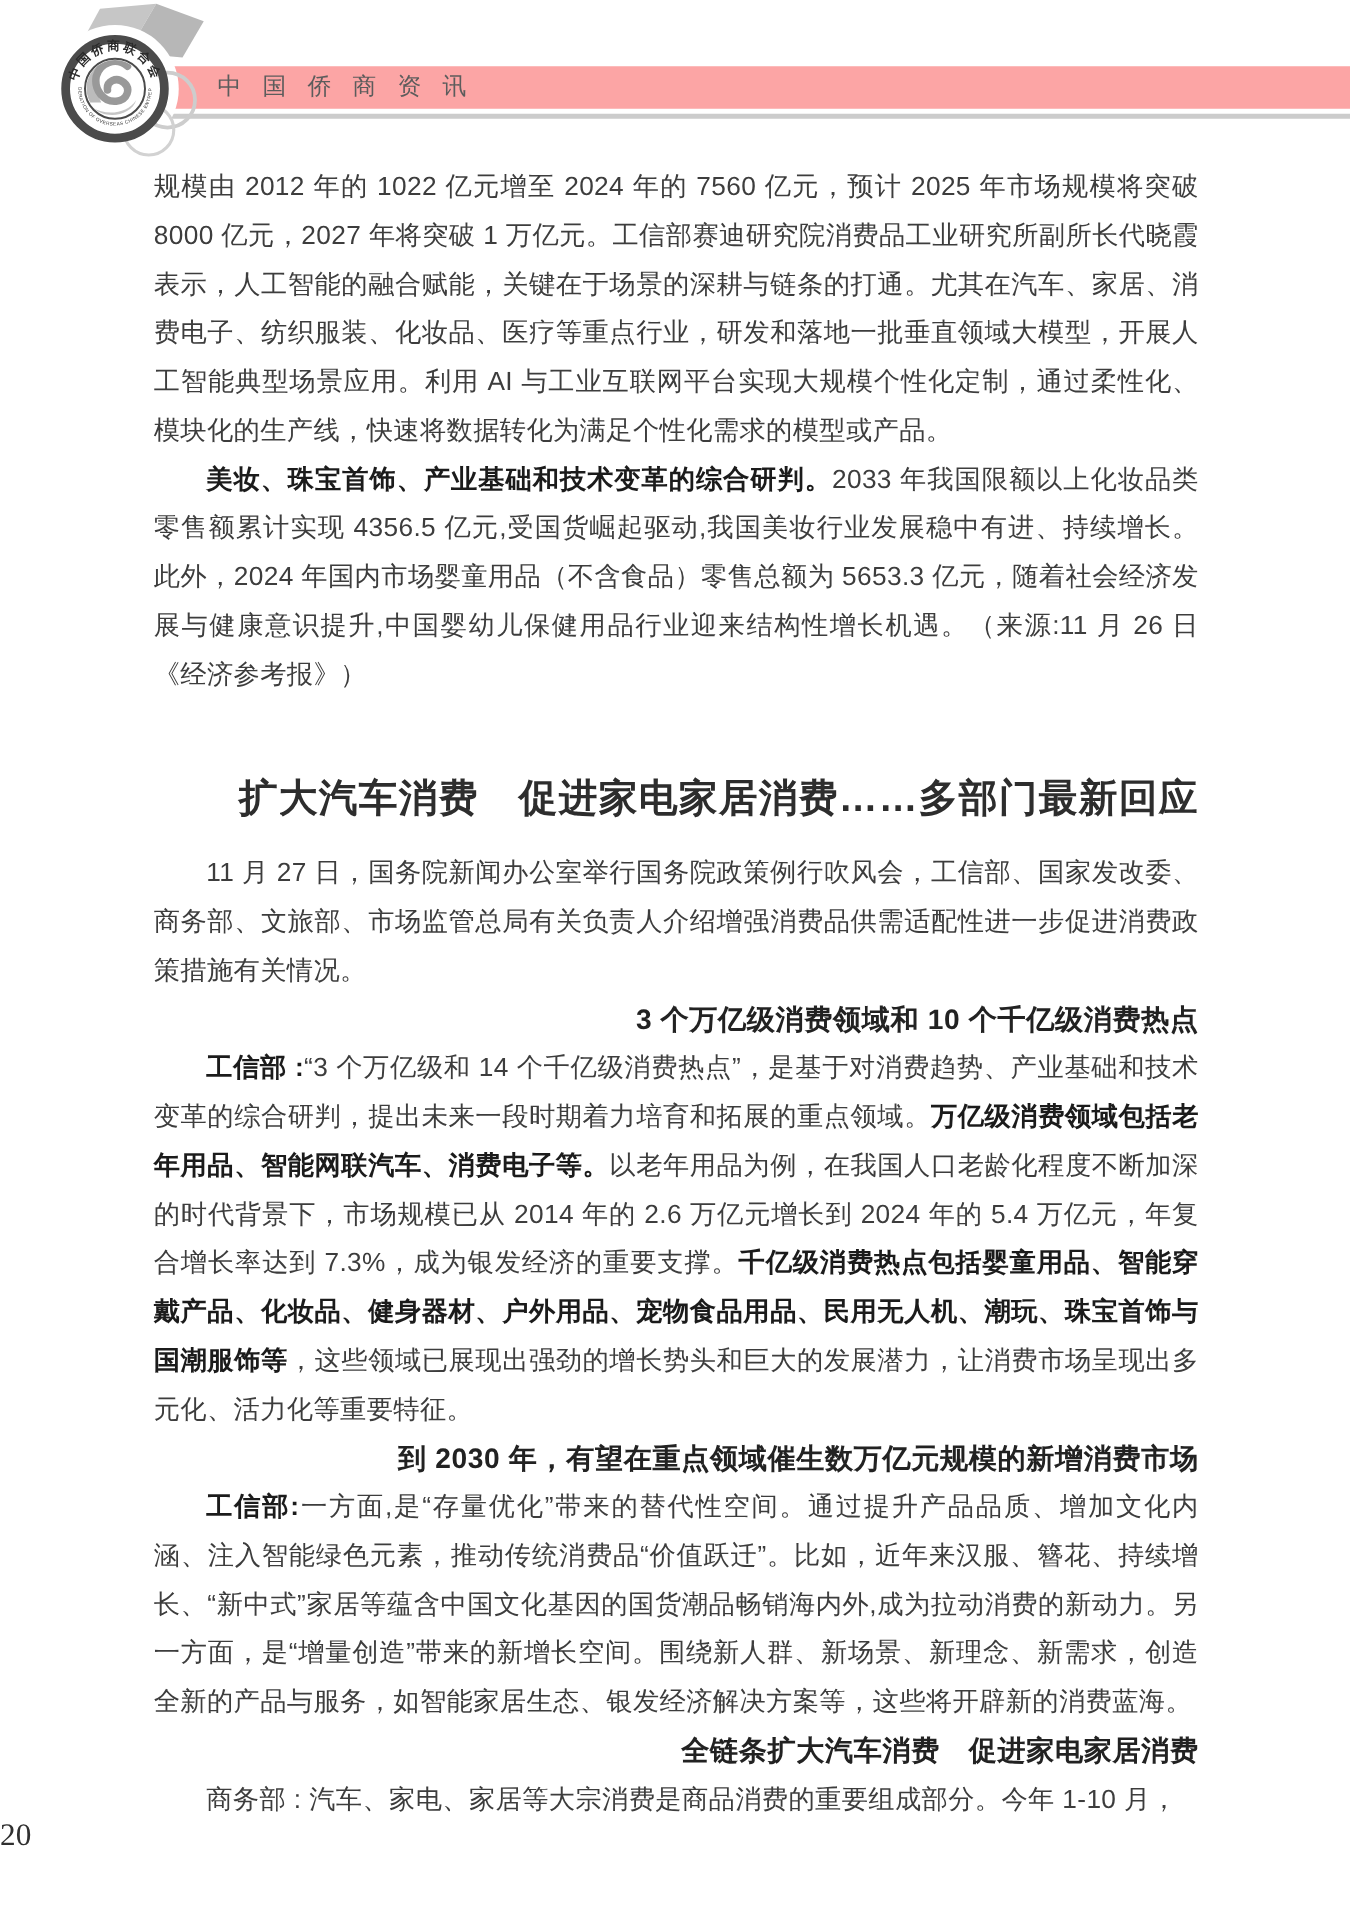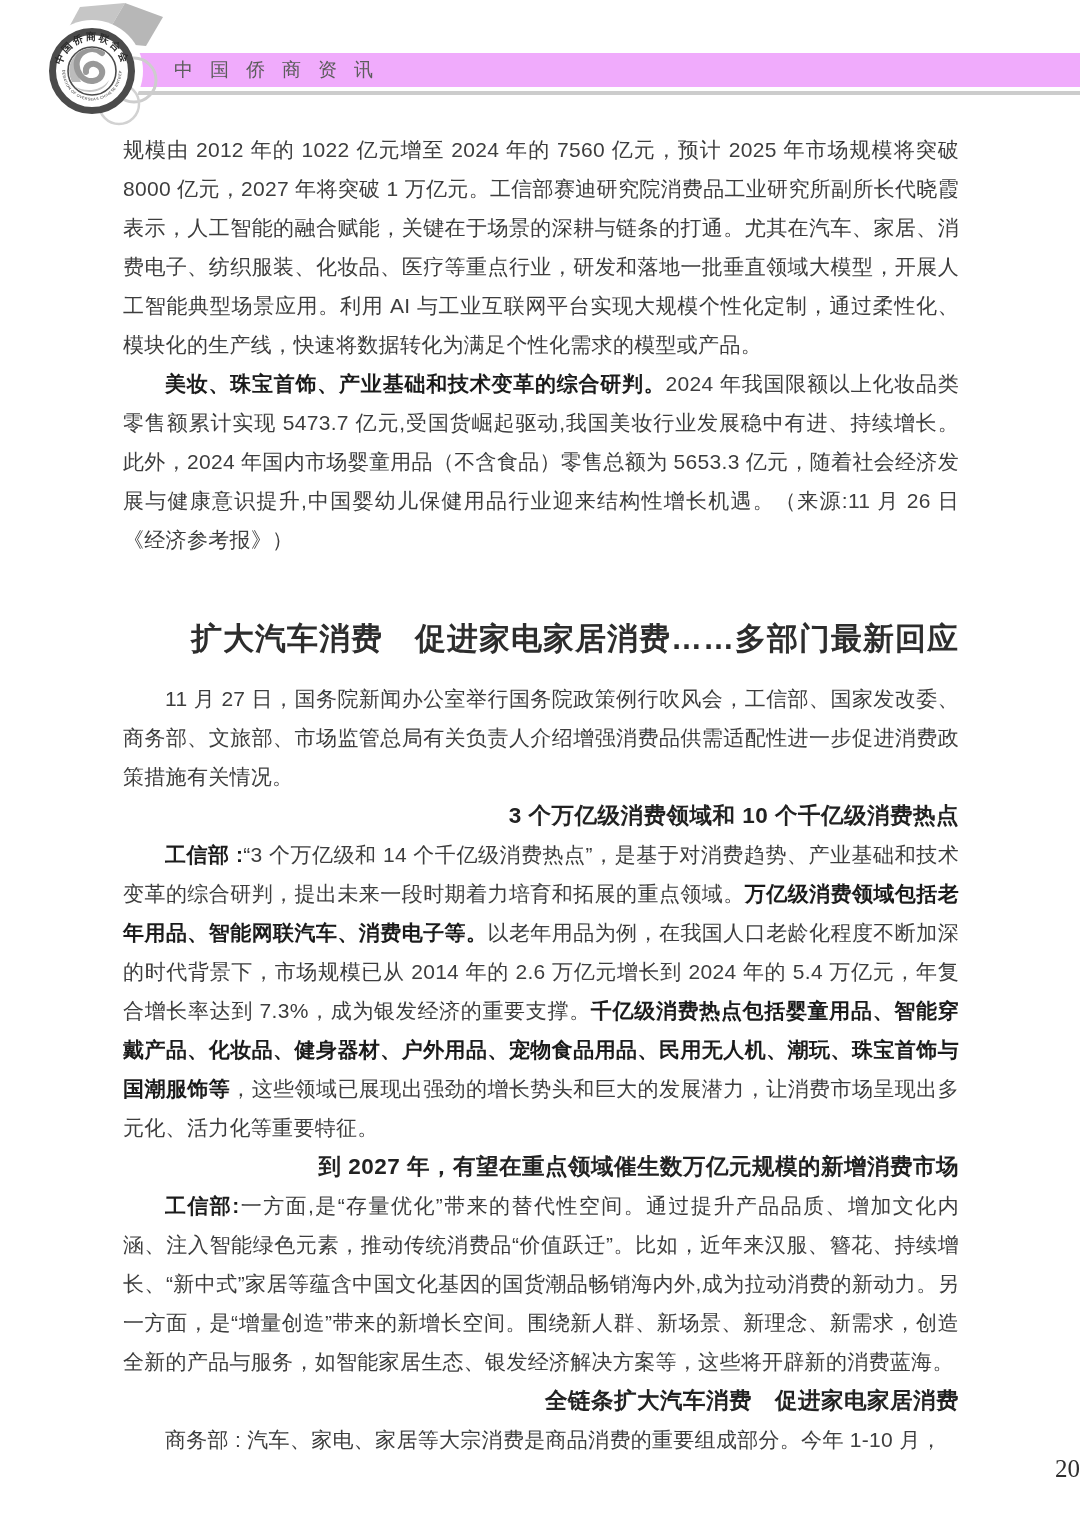--- a/index.html
+++ b/index.html
@@ -8,21 +8,21 @@
     width: 1080px;
     height: 1525px;
     background: #ffffff;
     overflow: hidden;
     font-family: "Liberation Sans", sans-serif;
   }
   
   .header-bar {
     position: absolute;
     left: 128px; right: 0; top: 53px; height: 34px;
-    background: #f0abfc;
+    background: #fca5a5;
   }
   .masthead {
     position: absolute;
     left: 46px; top: 0;
     line-height: 34px;
     font-size: 19px;
     letter-spacing: 17px;
     color: #5c5c5c;
     white-space: nowrap;
   }
@@ -66,21 +66,21 @@
     text-align: right;
     text-indent: 0;
     margin: 0;
     line-height: 39px;
     letter-spacing: 0.5px;
   }
   
   .page-number {
     position: absolute;
     left: 0; right: 0; top: 1455px;
-    text-align: right;
+    text-align: left;
     font-family: "Liberation Serif", serif;
     font-size: 25px;
     color: #2f2f2f;
   }
 </style>
 </head>
 <body>
 
 <div class="page">
 
@@ -117,26 +117,26 @@
 
     <g clip-path="url(#emblemClip)">
       <path d="M42,82 C36,70 40,56 50,49 C45,60 46,72 51,82 Z" fill="#bcbcbc"></path>
       <path d="M72,53 C63,45 50,50 47,61 C45,72 53,82 63,81 C72,80 75,71 69,66 C63,61 55,65 56,72" stroke="#999999" stroke-width="6" fill="none" stroke-linecap="round"></path>
       <path d="M44,86 C55,93 72,91 79,80 C75,93 54,96 44,86 Z" fill="#c6c6c6"></path>
     </g>
   </svg>
 
   <div class="content">
       <p class="para"><span>规模由 2012 年的 1022 亿元增至 2024 年的 7560 亿元，预计 2025 年市场规模将突破 8000 亿元，2027 年将突破 1 万亿元。工信部赛迪研究院消费品工业研究所副所长代晓霞表示，人工智能的融合赋能，关键在于场景的深耕与链条的打通。尤其在汽车、家居、消费电子、纺织服装、化妆品、医疗等重点行业，研发和落地一批垂直领域大模型，开展人工智能典型场景应用。利用 AI 与工业互联网平台实现大规模个性化定制，通过柔性化、模块化的生产线，快速将数据转化为满足个性化需求的模型或产品。</span></p>
-      <p class="para indent"><b>美妆、珠宝首饰、产业基础和技术变革的综合研判。</b><span>2024 年我国限额以上化妆品类零售额累计实现 5473.7 亿元,受国货崛起驱动,我国美妆行业发展稳中有进、持续增长。此外，2024 年国内市场婴童用品（不含食品）零售总额为 5653.3 亿元，随着社会经济发展与健康意识提升,中国婴幼儿保健用品行业迎来结构性增长机遇。（来源:11 月 26 日《经济参考报》）</span></p>
+      <p class="para indent"><b>美妆、珠宝首饰、产业基础和技术变革的综合研判。</b><span>2033 年我国限额以上化妆品类零售额累计实现 4356.5 亿元,受国货崛起驱动,我国美妆行业发展稳中有进、持续增长。此外，2024 年国内市场婴童用品（不含食品）零售总额为 5653.3 亿元，随着社会经济发展与健康意识提升,中国婴幼儿保健用品行业迎来结构性增长机遇。（来源:11 月 26 日《经济参考报》）</span></p>
       <h1 class="title">扩大汽车消费　促进家电家居消费……多部门最新回应</h1>
       <p class="para indent"><span>11 月 27 日，国务院新闻办公室举行国务院政策例行吹风会，工信部、国家发改委、商务部、文旅部、市场监管总局有关负责人介绍增强消费品供需适配性进一步促进消费政策措施有关情况。</span></p>
       <h2 class="subhead">3 个万亿级消费领域和 10 个千亿级消费热点</h2>
       <p class="para indent"><b>工信部 :</b><span>“3 个万亿级和 14 个千亿级消费热点”，是基于对消费趋势、产业基础和技术变革的综合研判，提出未来一段时期着力培育和拓展的重点领域。</span><b>万亿级消费领域包括老年用品、智能网联汽车、消费电子等。</b><span>以老年用品为例，在我国人口老龄化程度不断加深的时代背景下，市场规模已从 2014 年的 2.6 万亿元增长到 2024 年的 5.4 万亿元，年复合增长率达到 7.3%，成为银发经济的重要支撑。</span><b>千亿级消费热点包括婴童用品、智能穿戴产品、化妆品、健身器材、户外用品、宠物食品用品、民用无人机、潮玩、珠宝首饰与国潮服饰等</b><span>，这些领域已展现出强劲的增长势头和巨大的发展潜力，让消费市场呈现出多元化、活力化等重要特征。</span></p>
-      <h2 class="subhead">到 2027 年，有望在重点领域催生数万亿元规模的新增消费市场</h2>
+      <h2 class="subhead">到 2030 年，有望在重点领域催生数万亿元规模的新增消费市场</h2>
       <p class="para indent"><b>工信部:</b><span>一方面,是“存量优化”带来的替代性空间。通过提升产品品质、增加文化内涵、注入智能绿色元素，推动传统消费品“价值跃迁”。比如，近年来汉服、簪花、持续增长、“新中式”家居等蕴含中国文化基因的国货潮品畅销海内外,成为拉动消费的新动力。另一方面，是“增量创造”带来的新增长空间。围绕新人群、新场景、新理念、新需求，创造全新的产品与服务，如智能家居生态、银发经济解决方案等，这些将开辟新的消费蓝海。</span></p>
       <h2 class="subhead">全链条扩大汽车消费　促进家电家居消费</h2>
       <p class="para indent"><span>商务部 : 汽车、家电、家居等大宗消费是商品消费的重要组成部分。今年 1-10 月，</span></p>
     </div>
 
   <div class="page-number">20</div>
 
 </div>
 
 </body></html>

